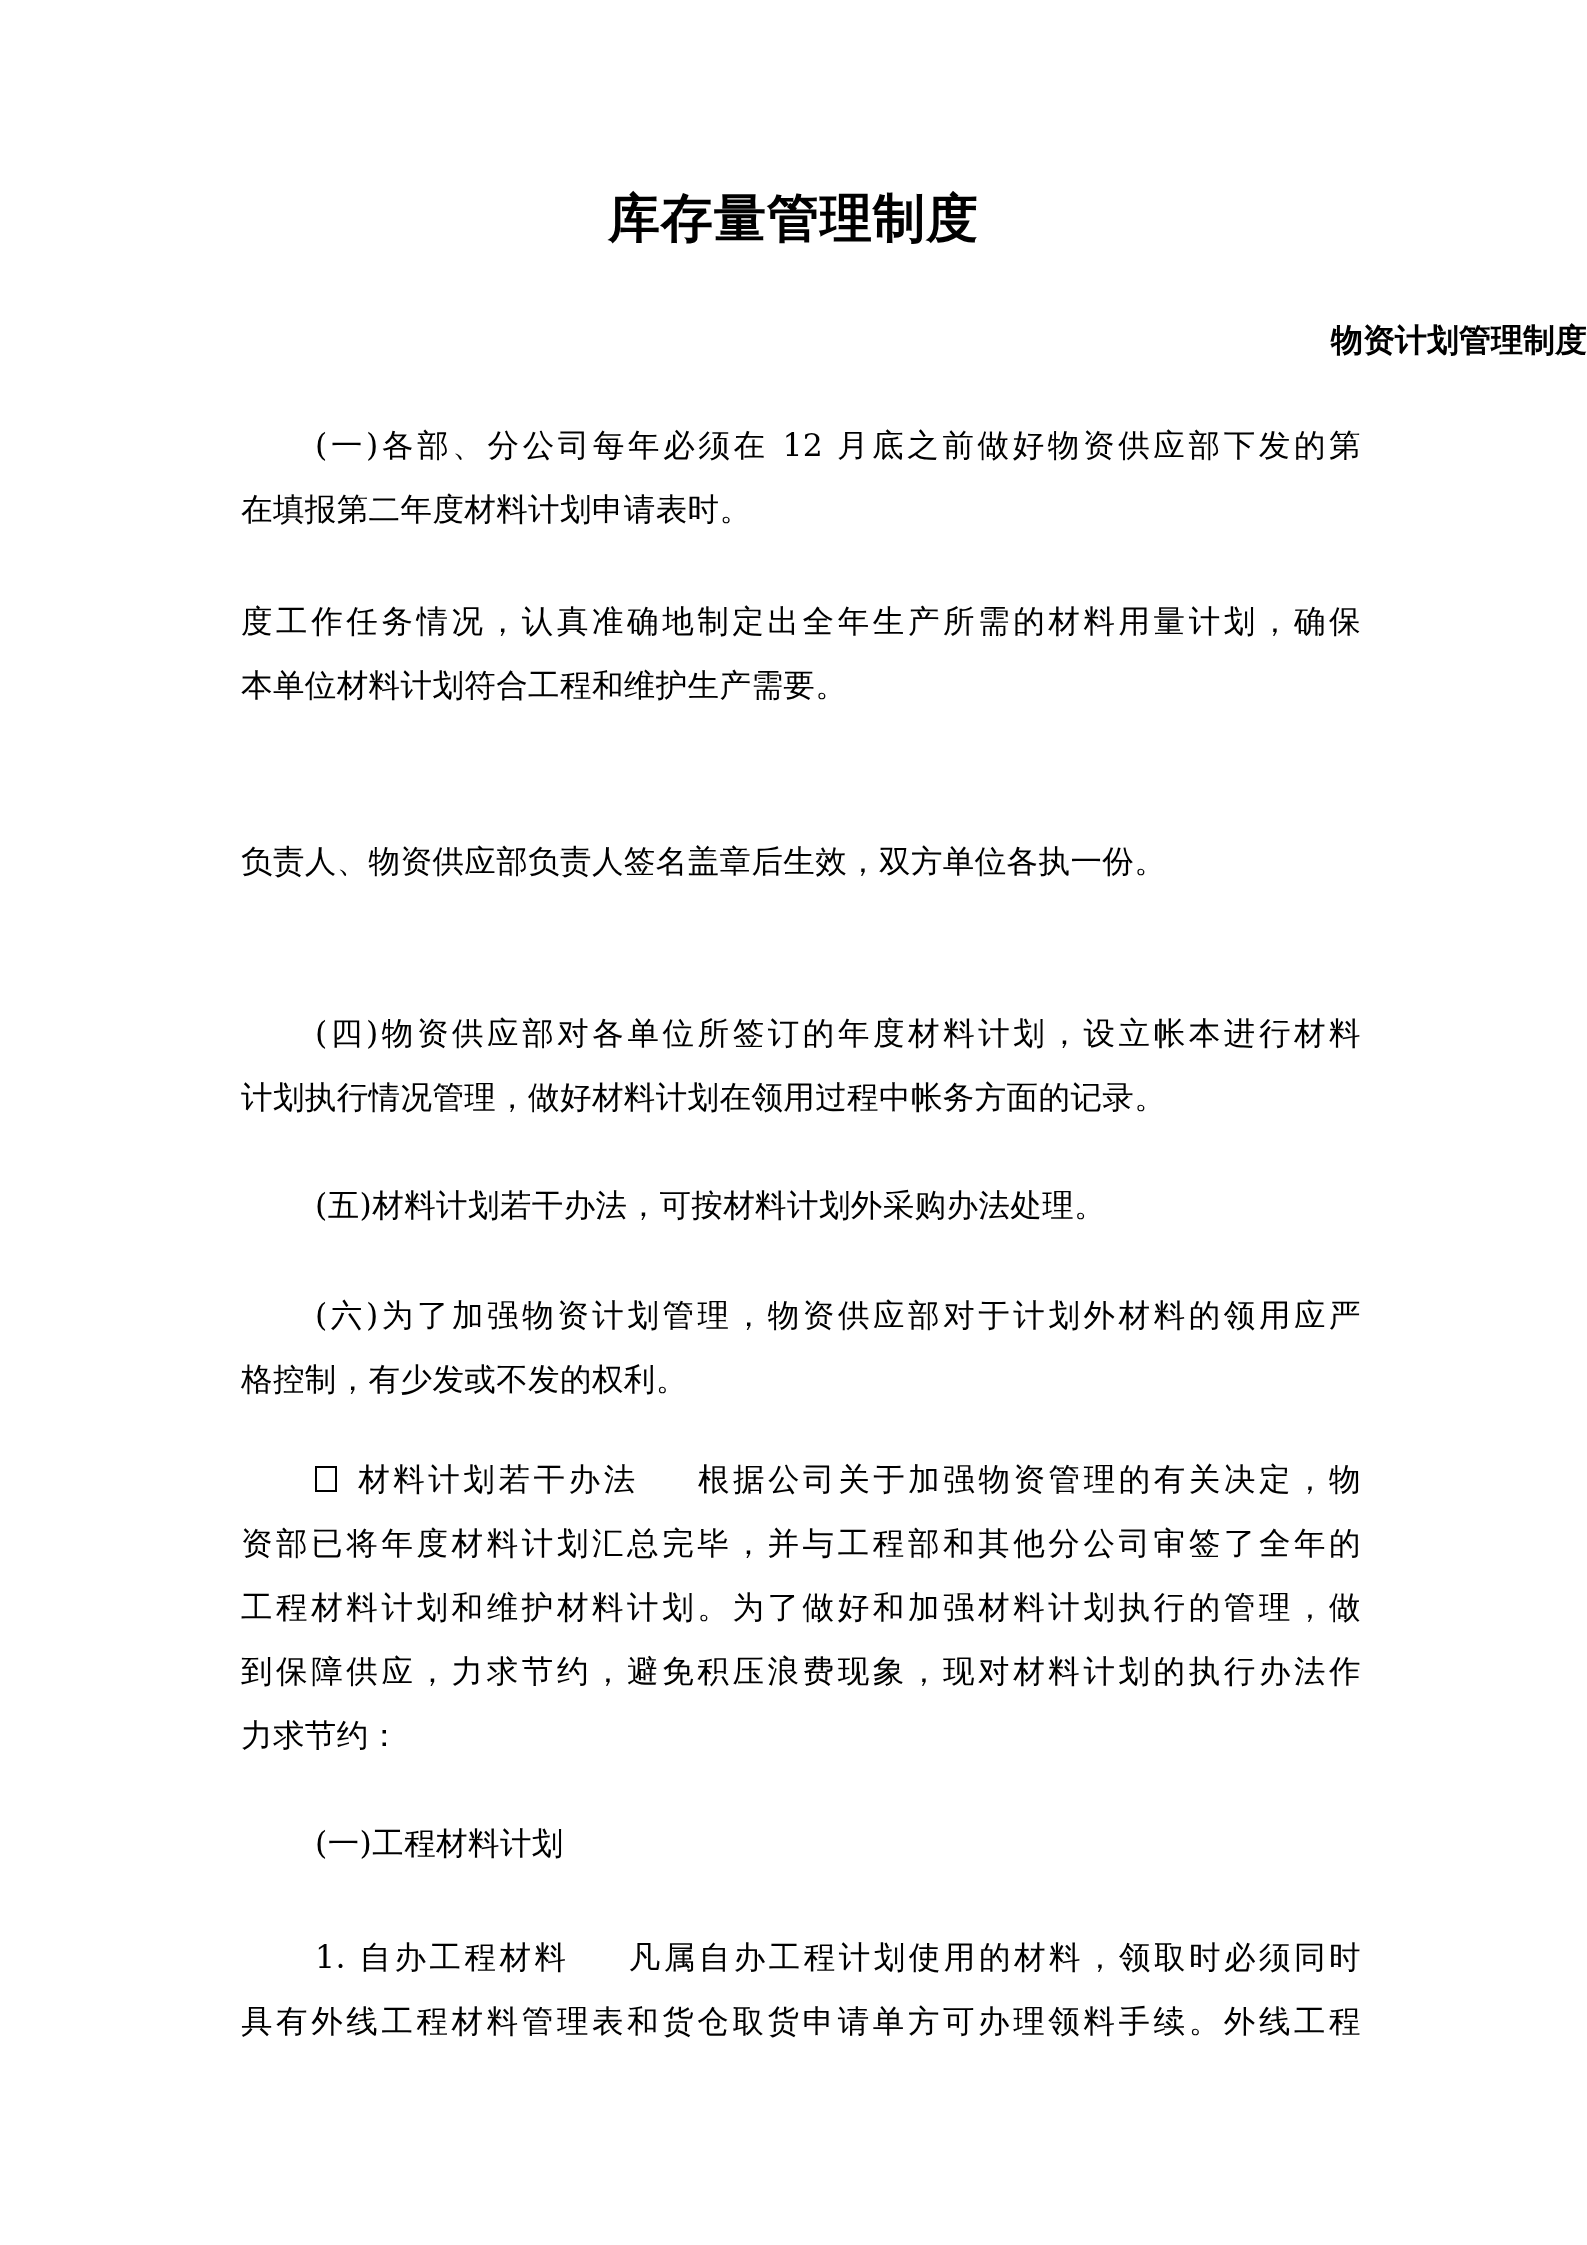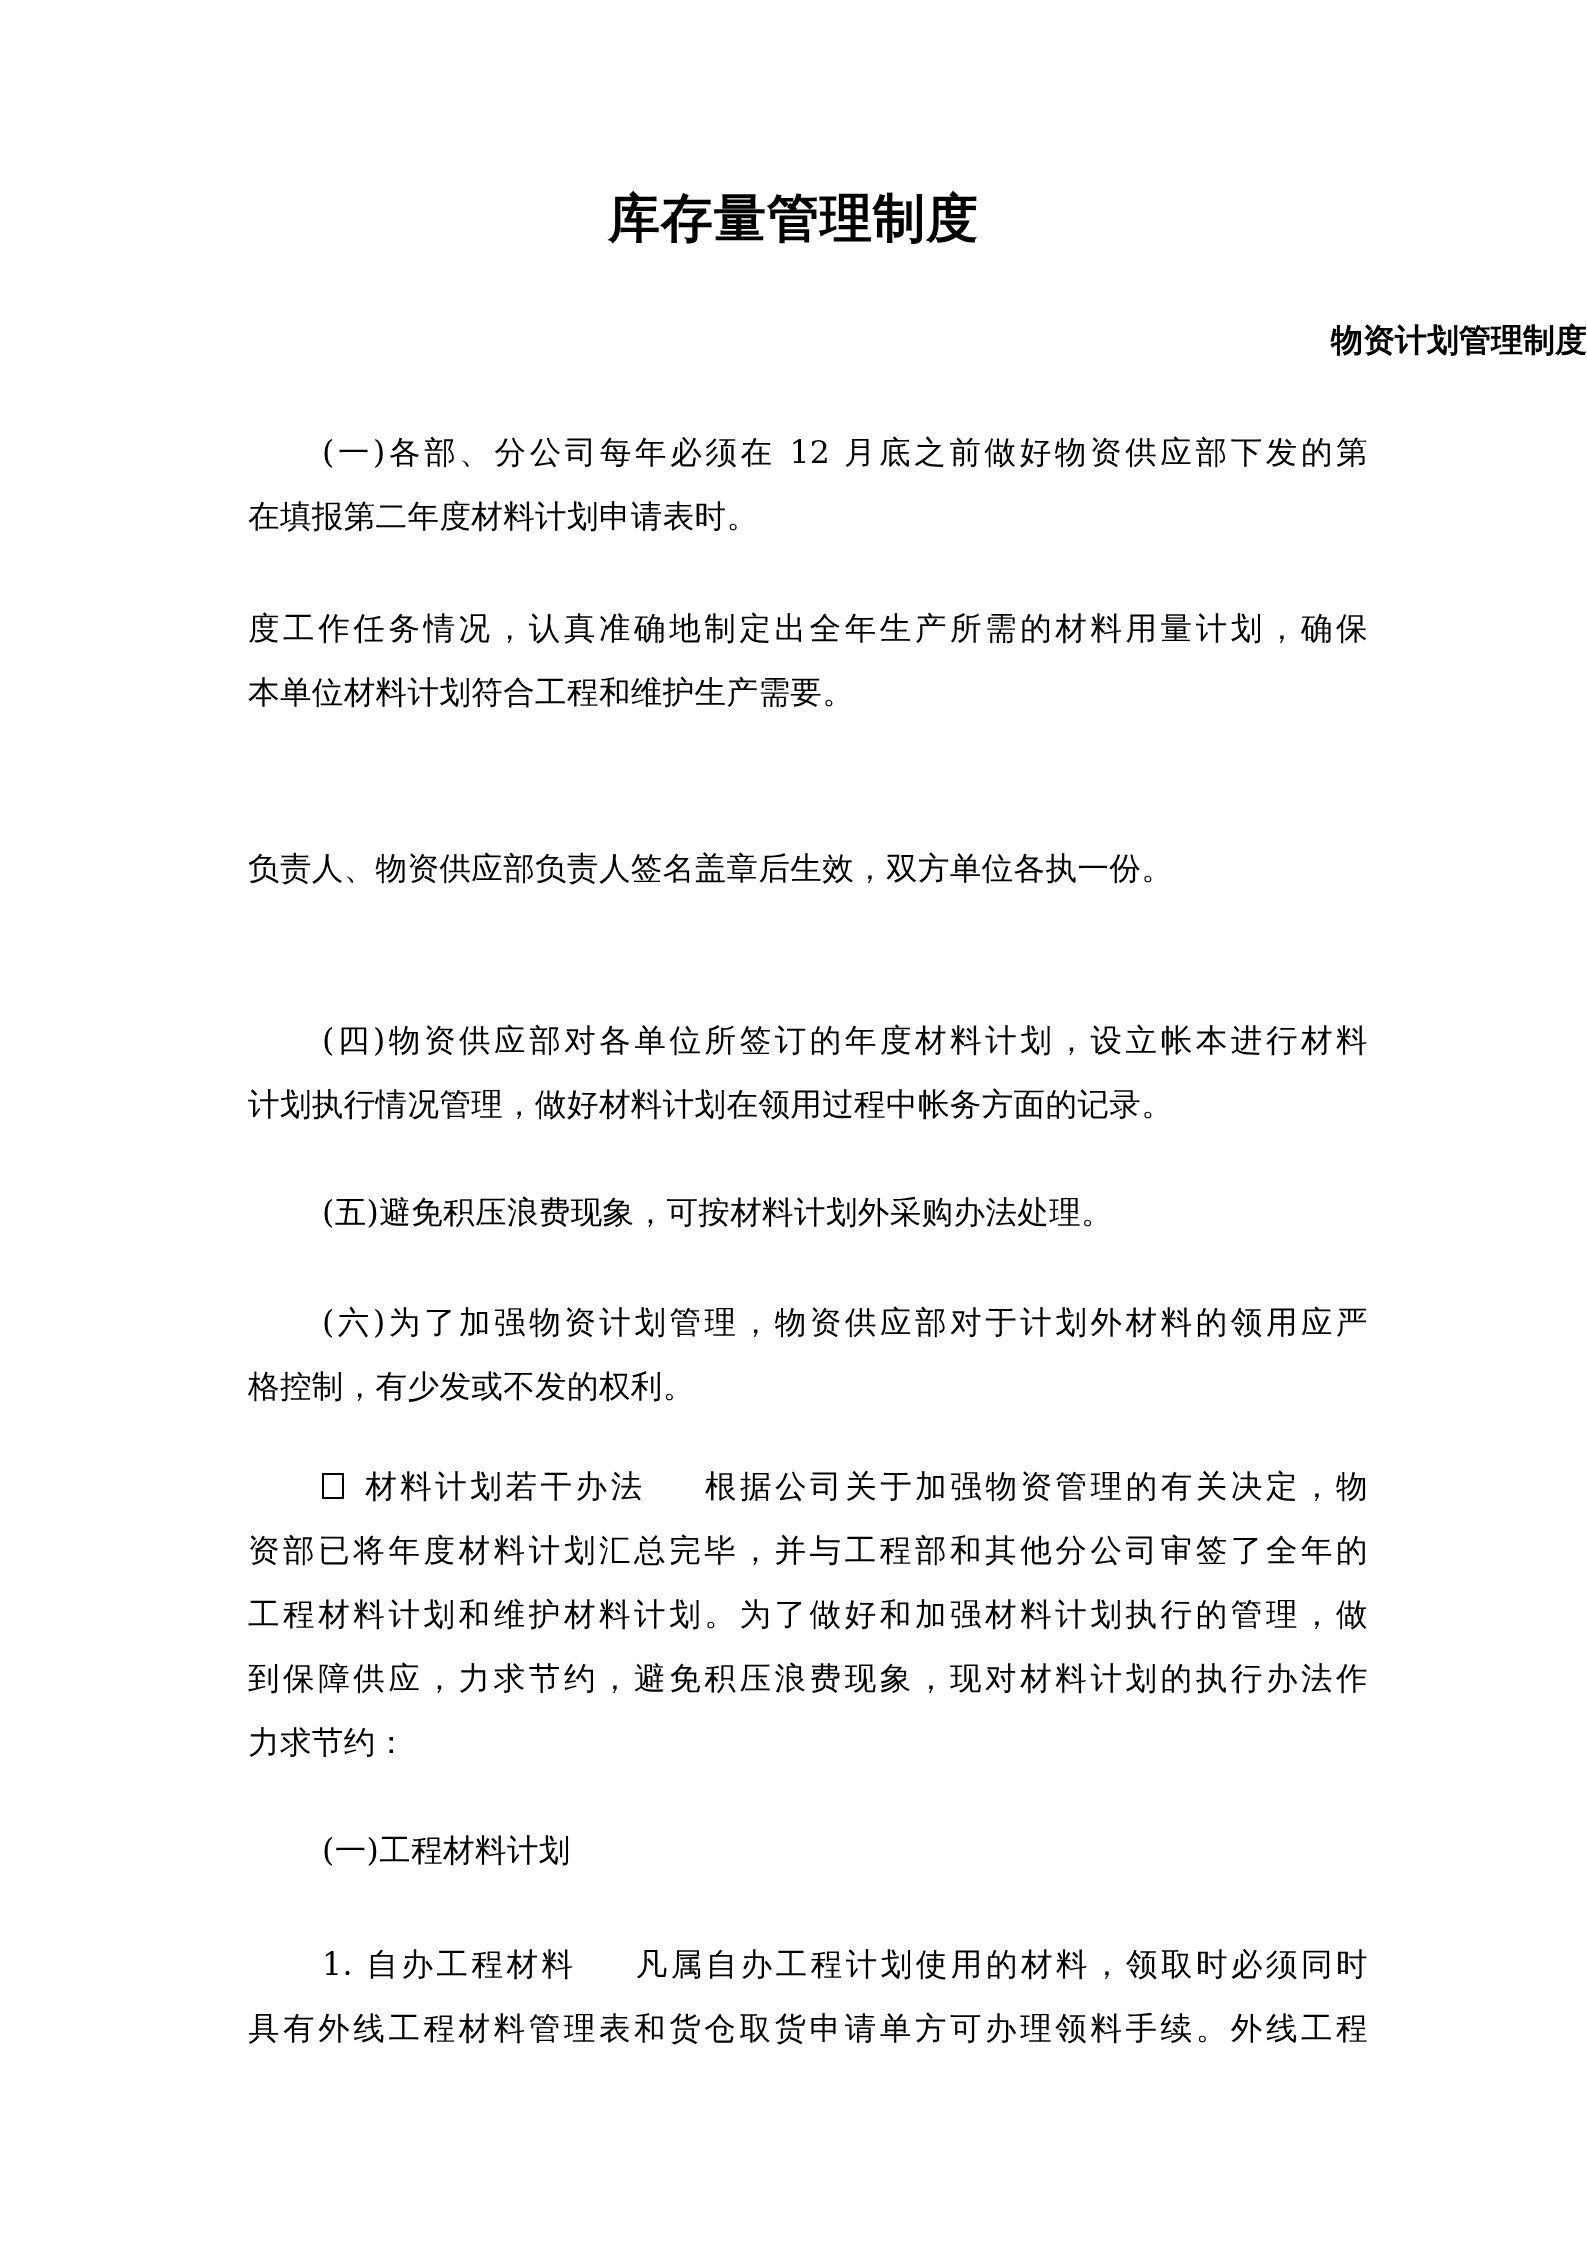--- a/index.html
+++ b/index.html
@@ -50,21 +50,21 @@
     .body {
       position: absolute;
       left: 240px;
       width: 1120px;
       top: 0;
     }
     .para {
       position: absolute;
       left: 0;
       width: 1120px;
-      margin: 8px;
+      margin: 1px;
       font-size: 31.5px;
       line-height: 64px;
       text-align: justify;
       text-align-last: left;
       letter-spacing: 0.4px;
       white-space: normal;
       word-break: break-all;
     }
     .line {
       display: block;
@@ -116,21 +116,21 @@
     <p class="para" style="top:828px;">
       <span class="line last">负责人、物资供应部负责人签名盖章后生效，双方单位各执一份。</span>
     </p>
 
     <p class="para" style="top:1000px;">
       <span class="line indent">(四)物资供应部对各单位所签订的年度材料计划，设立帐本进行材料</span>
       <span class="line last">计划执行情况管理，做好材料计划在领用过程中帐务方面的记录。</span>
     </p>
 
     <p class="para" style="top:1172px;">
-      <span class="line indent last">(五)避免积压浪费现象，可按材料计划外采购办法处理。</span>
+      <span class="line indent last">(五)材料计划若干办法，可按材料计划外采购办法处理。</span>
     </p>
 
     <p class="para" style="top:1282px;">
       <span class="line indent">(六)为了加强物资计划管理，物资供应部对于计划外材料的领用应严</span>
       <span class="line last">格控制，有少发或不发的权利。</span>
     </p>
 
     <p class="para" style="top:1446px;">
       <span class="line indent"><span class="checkbox-glyph"></span><span>材料计划若干办法</span><span class="gap"></span><span>根据公司关于加强物资管理的有关决定，物</span></span>
       <span class="line">资部已将年度材料计划汇总完毕，并与工程部和其他分公司审签了全年的</span>

